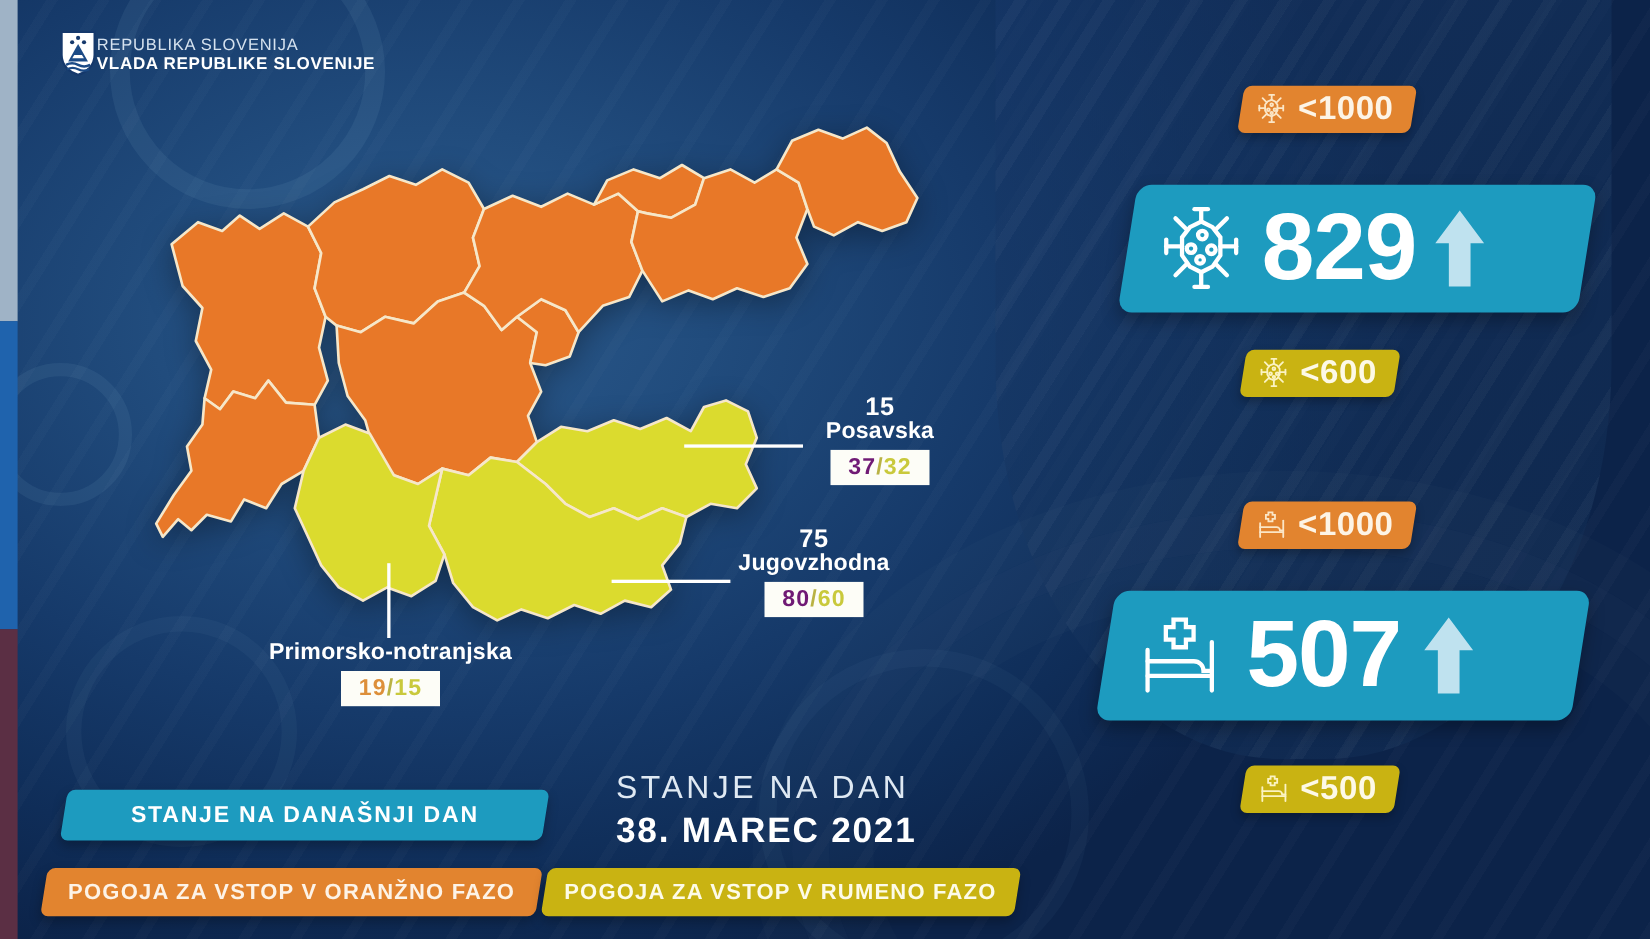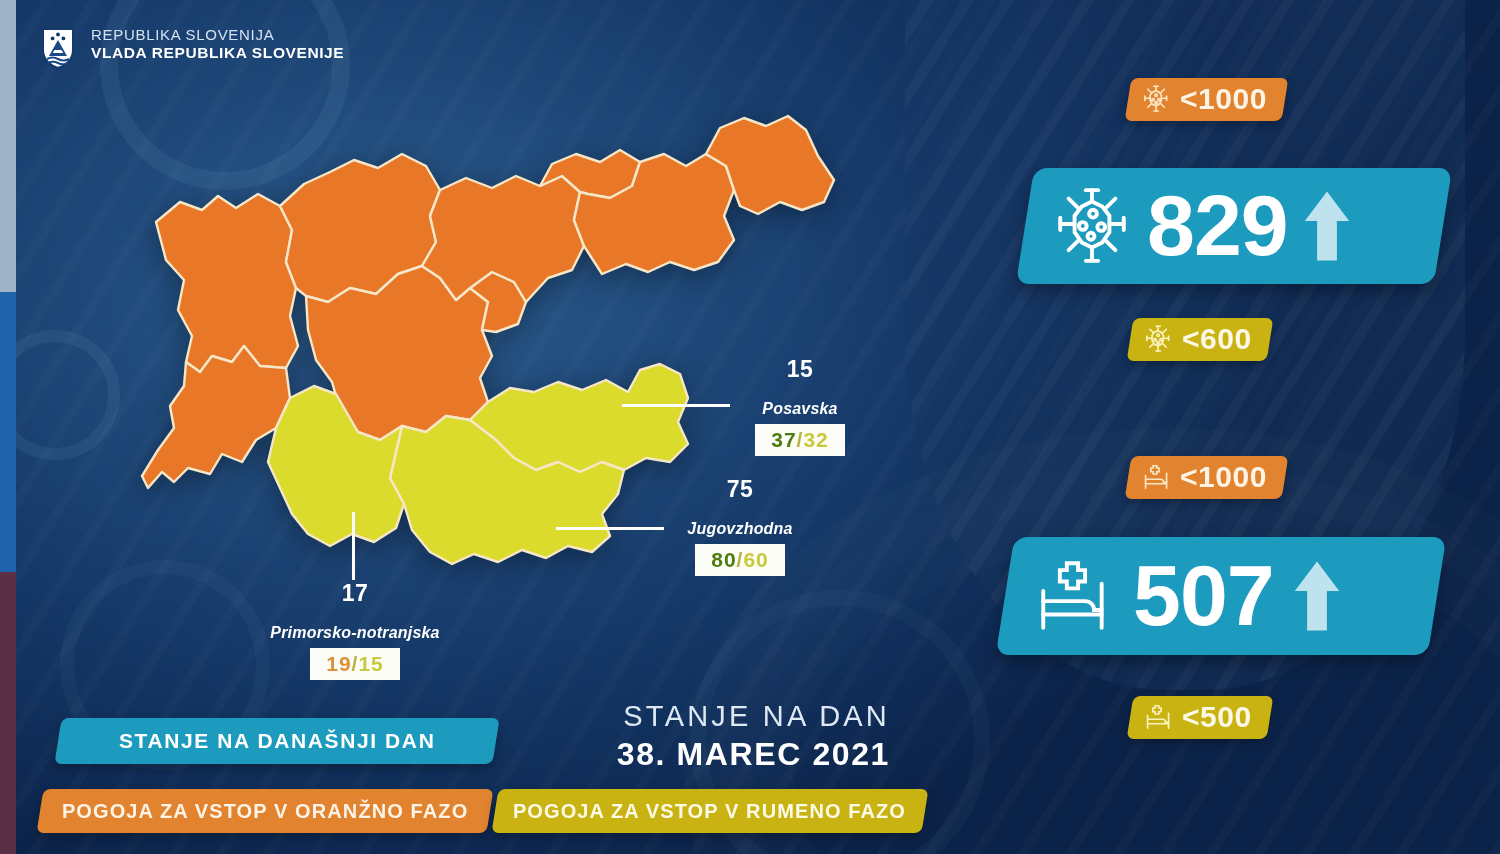--- a/index.html
+++ b/index.html
@@ -38,34 +38,34 @@
   .vg1{width:250px;height:250px;left:100px;top:-60px;}
   .vg2{width:130px;height:130px;left:-10px;top:330px;border-width:12px;}
   .vg3{width:210px;height:210px;left:60px;top:560px;border-width:14px;opacity:.6;}
   .vg4{width:300px;height:300px;left:690px;top:590px;border-width:16px;opacity:.45;}
   .flagstrip{position:absolute;left:0;top:0;width:16px;height:854px;z-index:3;}
   .flagstrip i{display:block;width:100%;}
   .fw{height:292px;background:#9fb3c6;}
   .fb{height:280px;background:#1f63ad;}
   .fr{height:282px;background:#5b2f44;}
   
-  .header{position:absolute;left:41px;top:26px;display:flex;align-items:flex-start;gap:16px;z-index:9;}
+  .header{position:absolute;left:54px;top:26px;display:flex;align-items:center;z-index:9;}
   .coa{width:34px;height:44px;}
   .gov-lines{line-height:1.22;}
   .gov-l1{color:#d5e2ef;font-size:15px;letter-spacing:.7px;}
   .gov-l2{color:#ffffff;font-size:15.5px;font-weight:bold;letter-spacing:.6px;}
   
   .mapwrap{position:absolute;left:140px;top:110px;width:730px;height:490px;z-index:5;}
   .mapwrap svg{width:100%;height:100%;display:block;filter:drop-shadow(0 6px 14px rgba(0,0,0,.33));}
   
   .callout{position:absolute;z-index:8;text-align:center;color:#fff;}
   .callout .num{font-size:23px;font-weight:bold;letter-spacing:.5px;line-height:1;}
-  .callout .rname{font-size:16px;font-weight:bold;margin-top:20px;letter-spacing:.2px;line-height:1;font-style:italic;}
+  .callout .rname{font-size:21px;font-weight:bold;margin-top:0;letter-spacing:.2px;line-height:1;}
   .ratio{margin-top:7px;background:#fdfdf7;display:inline-block;padding:5px 16px 6px;font-size:21px;font-weight:bold;letter-spacing:1px;line-height:1;}
-  .ratio .a{color:#4d7c0f;}
+  .ratio .a{color:#701a75;}
   .ratio .sl{color:#b9b244;}
   .ratio .b{color:#c9c93c;}
   .ratio.orange-a .a{color:#dd8f3a;}
   .leader{position:absolute;background:#ffffff;z-index:7;}
   
   .ind{position:absolute;z-index:8;display:flex;align-items:center;color:#fff;}
   .chip{
     transform:skewX(-9deg);border-radius:7px;display:flex;align-items:center;
     padding:6px 18px 7px 13px;gap:9px;box-shadow:0 4px 9px rgba(0,0,0,.28);
   }
@@ -92,21 +92,21 @@
     display:flex;align-items:center;justify-content:center;
     box-shadow:0 5px 11px rgba(0,0,0,.28);
   }
   .banner span{transform:skewX(9deg);font-weight:bold;white-space:nowrap;}
   .b-today{left:58px;top:718px;width:438px;height:46px;background:#1d9bbf;}
   .b-today span{color:#ffffff;font-size:21px;letter-spacing:1.6px;}
   .b-orange{left:40px;top:789px;width:450px;height:44px;background:#e2842f;}
   .b-orange span{color:#fdf3e7;font-size:20px;letter-spacing:1.1px;}
   .b-yellow{left:495px;top:789px;width:430px;height:44px;background:#c9b312;}
   .b-yellow span{color:#fdfbe8;font-size:20px;letter-spacing:1.1px;}
-  .datebox{position:absolute;left:560px;top:700px;width:330px;text-align:right;z-index:9;color:#fff;}
+  .datebox{position:absolute;left:560px;top:700px;width:330px;text-align:left;z-index:9;color:#fff;}
   .datebox .dl1{font-size:29px;letter-spacing:3.2px;color:#dfe9f3;line-height:1.15;}
   .datebox .dl2{font-size:32px;font-weight:bold;letter-spacing:1.6px;margin-top:4px;line-height:1.1;}
 </style>
 </head>
 <body>
 
 <div id="stage">
 
   <div class="bg-stripes2"></div>
   <div class="bg-shield"></div>
@@ -131,21 +131,21 @@
         <path d="M13.5 24 h7 l1.8 3 h-10.6 z" fill="#fff"></path>
         <circle cx="17" cy="8.5" r="1.9" fill="#15386b"></circle>
         <circle cx="11.6" cy="12.4" r="1.9" fill="#15386b"></circle>
         <circle cx="22.4" cy="12.4" r="1.9" fill="#15386b"></circle>
         <path d="M6 33 q5.5 -3 11 0 q5.5 3 11 0" stroke="#1b4a86" stroke-width="2.2" fill="none"></path>
         <path d="M7 37 q5 -2.6 10 0 q5 2.6 10 0" stroke="#1b4a86" stroke-width="2" fill="none"></path>
       </svg>
     </span>
     <div class="gov-lines">
       <div class="gov-l1">REPUBLIKA SLOVENIJA</div>
-      <div class="gov-l2">VLADA REPUBLIKA SLOVENIJE</div>
+      <div class="gov-l2">VLADA REPUBLIKE SLOVENIJE</div>
     </div>
   </div>
 
   <div class="mapwrap">
     <svg viewBox="0 0 730 490" xmlns="http://www.w3.org/2000/svg">
       <g stroke="#f6e7c9" stroke-width="2.4" stroke-linejoin="round">
 
         <path fill="#e87828" d="M16 112 L40 92 L62 100 L78 86 L96 98 L118 84 L140 96 L152 120 L146 152 L156 178 L150 206 L158 236 L146 258 L120 256 L104 236 L92 252 L72 246 L60 262 L46 252 L52 226 L38 200 L44 170 L26 150 Z"></path>
 
         <path fill="#e87828" d="M46 252 L60 262 L72 246 L92 252 L104 236 L120 256 L146 258 L150 288 L136 318 L116 330 L102 352 L82 344 L70 364 L48 358 L34 372 L22 362 L8 378 L2 366 L18 340 L34 318 L30 296 L44 276 Z"></path>
@@ -187,21 +187,20 @@
 
   <div class="callout" style="left:630px;top:478px;width:220px;">
     <div class="num">75</div>
     <div class="rname">Jugovzhodna</div>
     <div class="ratio">
       <span class="a">80</span><span class="sl">/</span><span class="b">60</span>
     </div>
   </div>
 
   <div class="callout" style="left:215px;top:582px;width:280px;">
-    <div class="num">17</div>
     <div class="rname">Primorsko-notranjska</div>
     <div class="ratio orange-a">
       <span class="a">19</span><span class="sl">/</span><span class="b">15</span>
     </div>
   </div>
 
   <div class="ind" style="left:1128px;top:78px;">
     <div class="chip orange">
       <span>
         <svg class="ic-sm" viewBox="0 0 40 40" fill="none" stroke="#fbe6c6" stroke-width="2.2" stroke-linecap="round">

